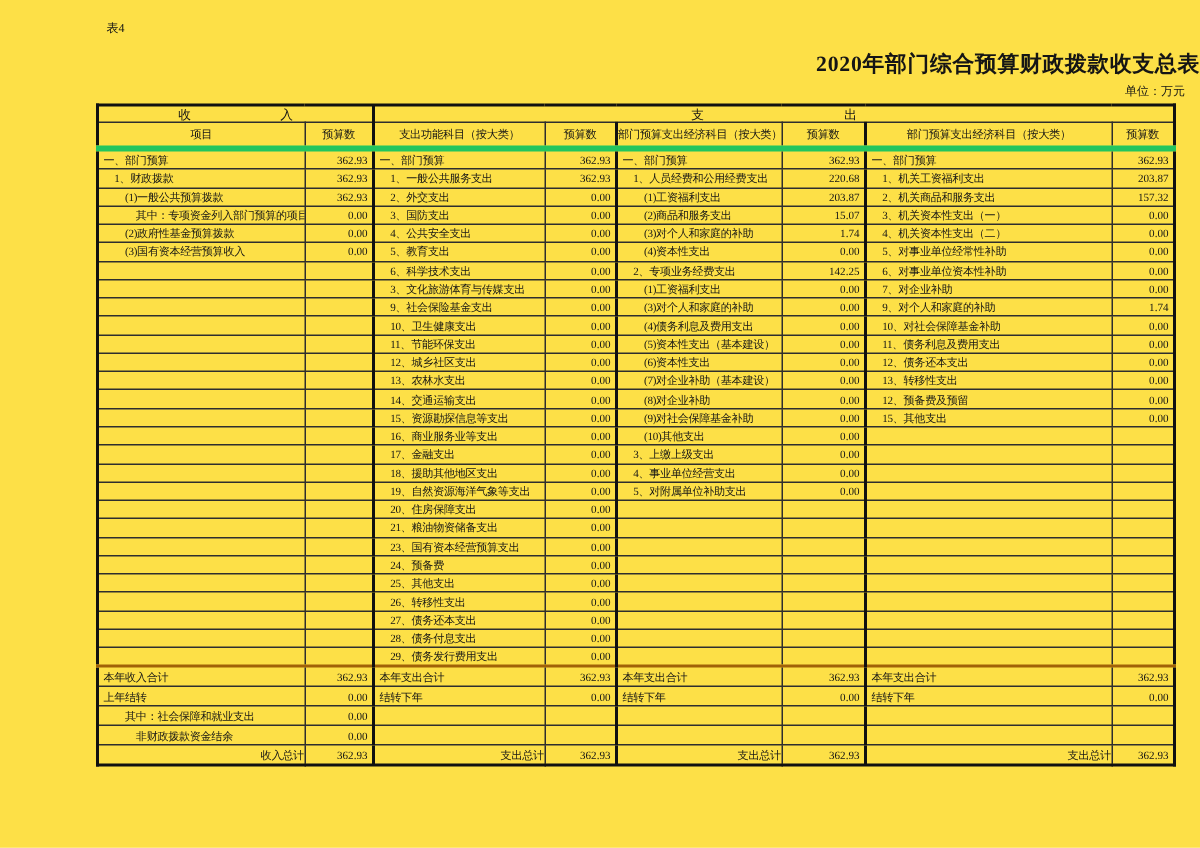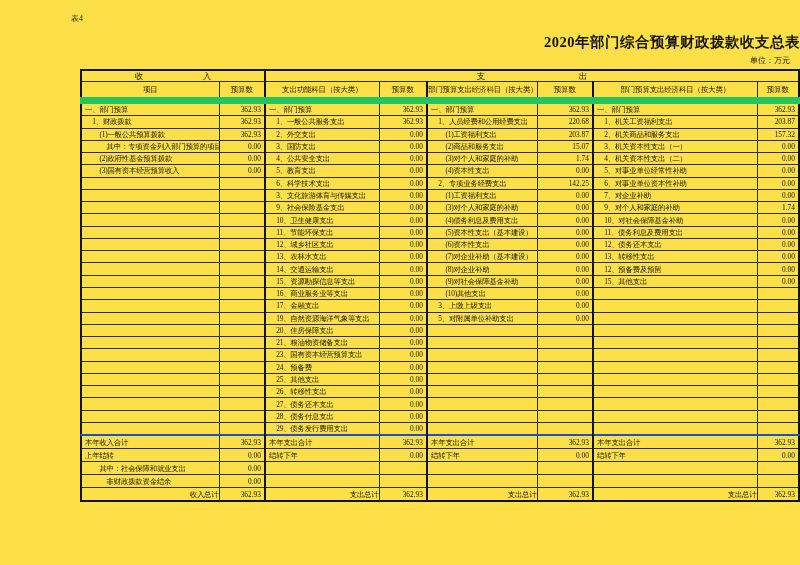--- a/index.html
+++ b/index.html
@@ -9,44 +9,44 @@
     color:#151515;
   }
   .page{position:relative;width:800px;height:565px;background:#fde047;overflow:hidden;}
   .form-label{position:absolute;left:71px;top:13px;font-size:8px;}
   .doc-title{
     position:absolute;left:0;right:0;top:33px;margin:0;
     text-align:right;font-size:14.5px;font-weight:bold;letter-spacing:.5px;
   }
   .unit-note{position:absolute;right:10px;top:55px;font-size:8px;}
   table.budget{
-    position:absolute;left:80px;top:69px;width:718px;
+    position:absolute;left:64px;top:69px;width:718px;
     border-collapse:collapse;table-layout:fixed;
     border:2px solid #111;
   }
   .budget th,.budget td{
     border:1px solid #2e2e2e;
     padding:0;font-weight:normal;overflow:hidden;
   }
   
   .budget tr > *:nth-child(3),
   .budget tr > *:nth-child(5),
   .budget tr > *:nth-child(7),
   .budget tr.h1 > th:nth-child(2){border-left:2px solid #111;}
   .budget thead tr.h1 th{height:10px;font-size:8.5px;text-align:center;line-height:10px;}
   .budget thead tr.h2 th{
     height:15px;font-size:7.5px;letter-spacing:-.2px;
     line-height:15px;white-space:nowrap;
-    border-bottom:7px solid #22c55e;
+    border-bottom:4px solid #22c55e;
   }
   .budget td{height:11.27px;font-size:7.4px;line-height:11px;}
   td.lbl{text-align:left;white-space:pre;padding-left:3px;letter-spacing:-.2px;}
   td.val{text-align:right;padding-right:3px;}
   tr.foot-row td{height:12px;}
-  tr.sum-top td{border-top:2px solid #1d4ed8;}
+  tr.sum-top td{border-top:2px solid #a16207;}
   td.ctr{text-align:right;padding-left:0;}
 </style>
 </head>
 <body>
 
 <div class="page">
   <div class="form-label">表4</div>
   <h1 class="doc-title">2020年部门综合预算财政拨款收支总表</h1>
   <div class="unit-note">单位：万元</div>
 
@@ -244,20 +244,30 @@
           <td class="lbl">　17、金融支出</td>
           <td class="val">0.00</td>
           <td class="lbl">　3、上缴上级支出</td>
           <td class="val">0.00</td>
           <td class="lbl"></td>
           <td class="val"></td>
         </tr>
         <tr class="body-row">
           <td class="lbl"></td>
           <td class="val"></td>
+          <td class="lbl">　18、援助其他地区支出</td>
+          <td class="val">0.00</td>
+          <td class="lbl">　4、事业单位经营支出</td>
+          <td class="val">0.00</td>
+          <td class="lbl"></td>
+          <td class="val"></td>
+        </tr>
+        <tr class="body-row">
+          <td class="lbl"></td>
+          <td class="val"></td>
           <td class="lbl">　19、自然资源海洋气象等支出</td>
           <td class="val">0.00</td>
           <td class="lbl">　5、对附属单位补助支出</td>
           <td class="val">0.00</td>
           <td class="lbl"></td>
           <td class="val"></td>
         </tr>
         <tr class="body-row">
           <td class="lbl"></td>
           <td class="val"></td>

